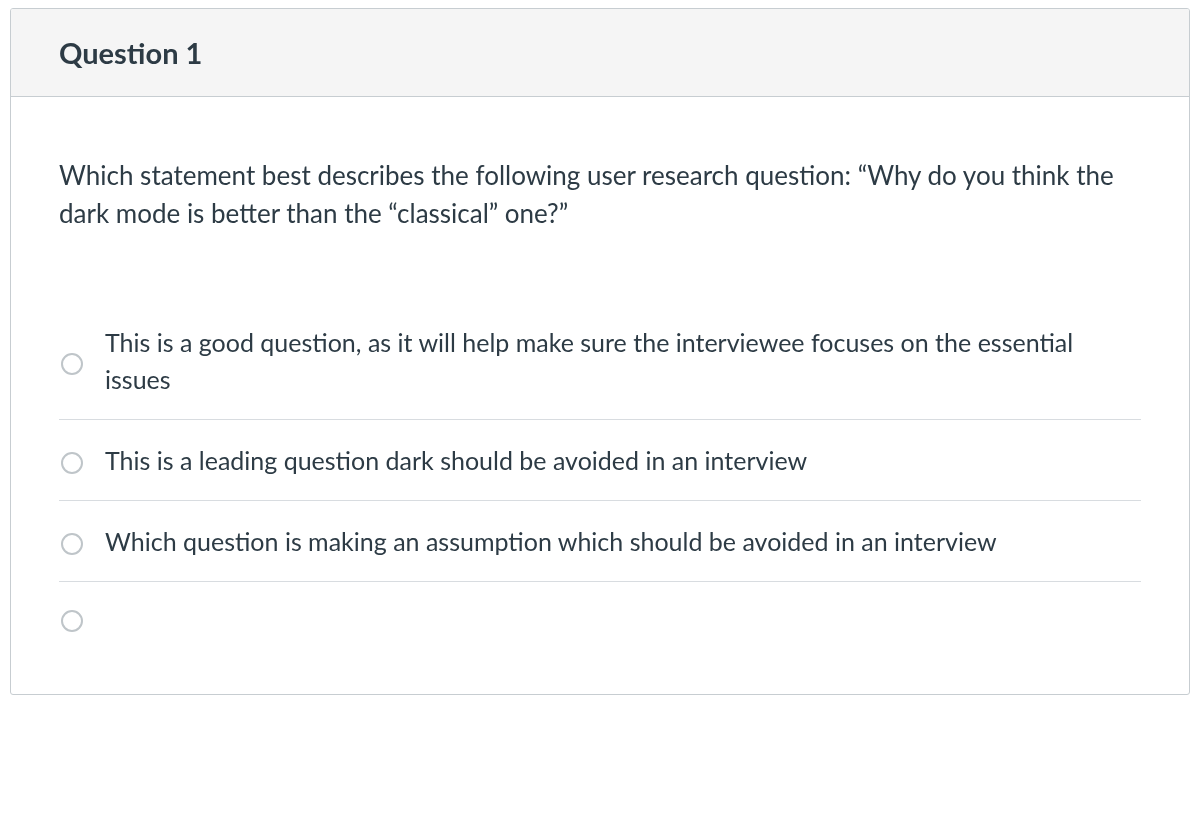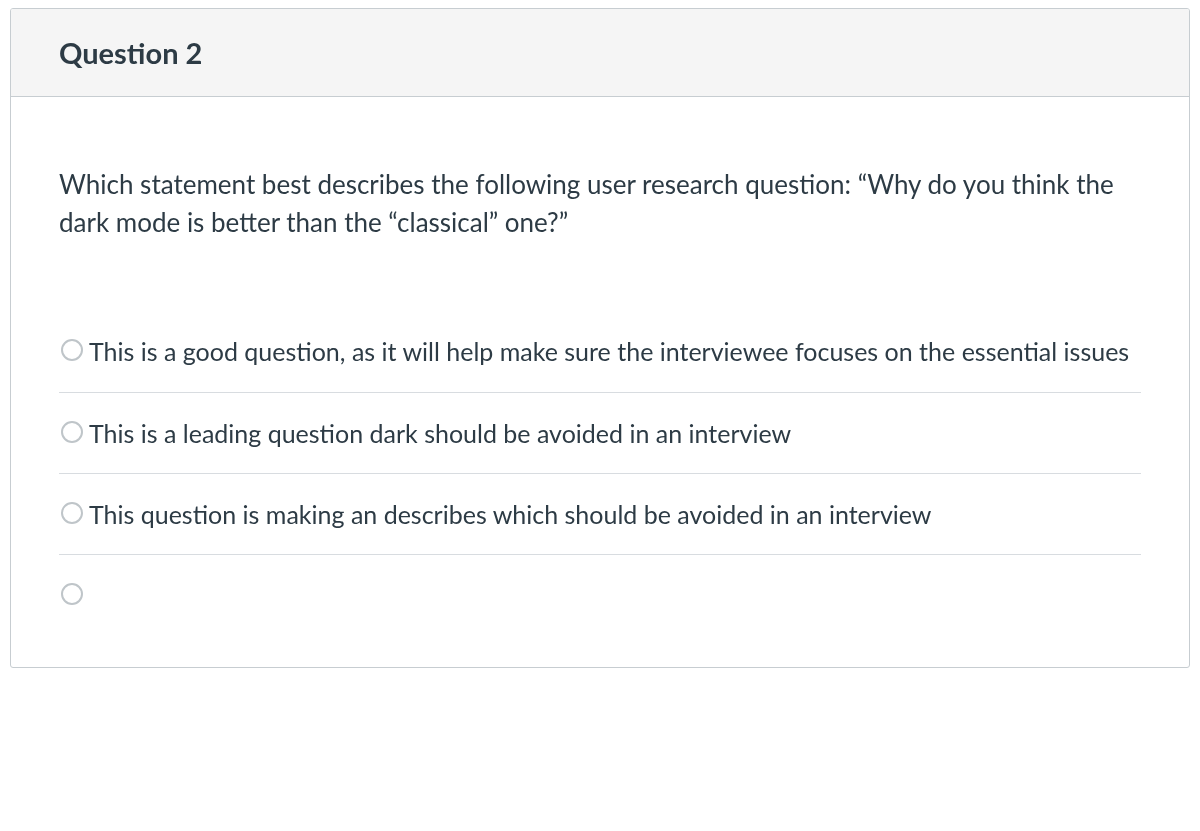--- a/index.html
+++ b/index.html
@@ -32,31 +32,30 @@
     }
     .question-body {
       padding: 60px 48px 40px 48px;
     }
     .question-prompt {
       font-size: 26px;
       line-height: 1.45;
       color: #2d3b45;
       margin-bottom: 70px;
       font-weight: 400;
-      margin-top: 9px;
     }
     .options {
       list-style: none;
     }
     .option-row {
       display: flex;
-      align-items: flex-start;
+      align-items: center;
       padding: 22px 0;
       border-bottom: 1px solid #d8dce0;
-      gap: 6px;
+      gap: 22px;
     }
     .option-row:last-child {
       border-bottom: none;
     }
     .radio {
       flex: 0 0 auto;
       appearance: none;
       -webkit-appearance: none;
       width: 22px;
       height: 22px;
@@ -77,35 +76,35 @@
       color: #2d3b45;
       cursor: pointer;
       flex: 1;
     }
   </style>
 </head>
 <body>
 
 <div class="question-card">
   <div class="question-header">
-    <h2 class="question-title">Question 2</h2>
+    <h2 class="question-title">Question 1</h2>
   </div>
   <div class="question-body">
     <p class="question-prompt">Which statement best describes the following user research question: “Why do you think the dark mode is better than the “classical” one?”</p>
     <ul class="options">
       <li class="option-row">
         <input type="radio" name="q9" id="opt0" class="radio" style="">
         <label for="opt0" class="option-label">This is a good question, as it will help make sure the interviewee focuses on the essential issues</label>
       </li>
       <li class="option-row">
         <input type="radio" name="q9" id="opt1" class="radio" style="">
         <label for="opt1" class="option-label">This is a leading question dark should be avoided in an interview</label>
       </li>
       <li class="option-row">
         <input type="radio" name="q9" id="opt2" class="radio" style="">
-        <label for="opt2" class="option-label">This question is making an describes which should be avoided in an interview</label>
+        <label for="opt2" class="option-label">Which question is making an assumption which should be avoided in an interview</label>
       </li>
       <li class="option-row">
         <input type="radio" name="q9" id="opt3" class="radio" style="">
       </li>
     </ul>
   </div>
 </div>
 
 </body></html>

